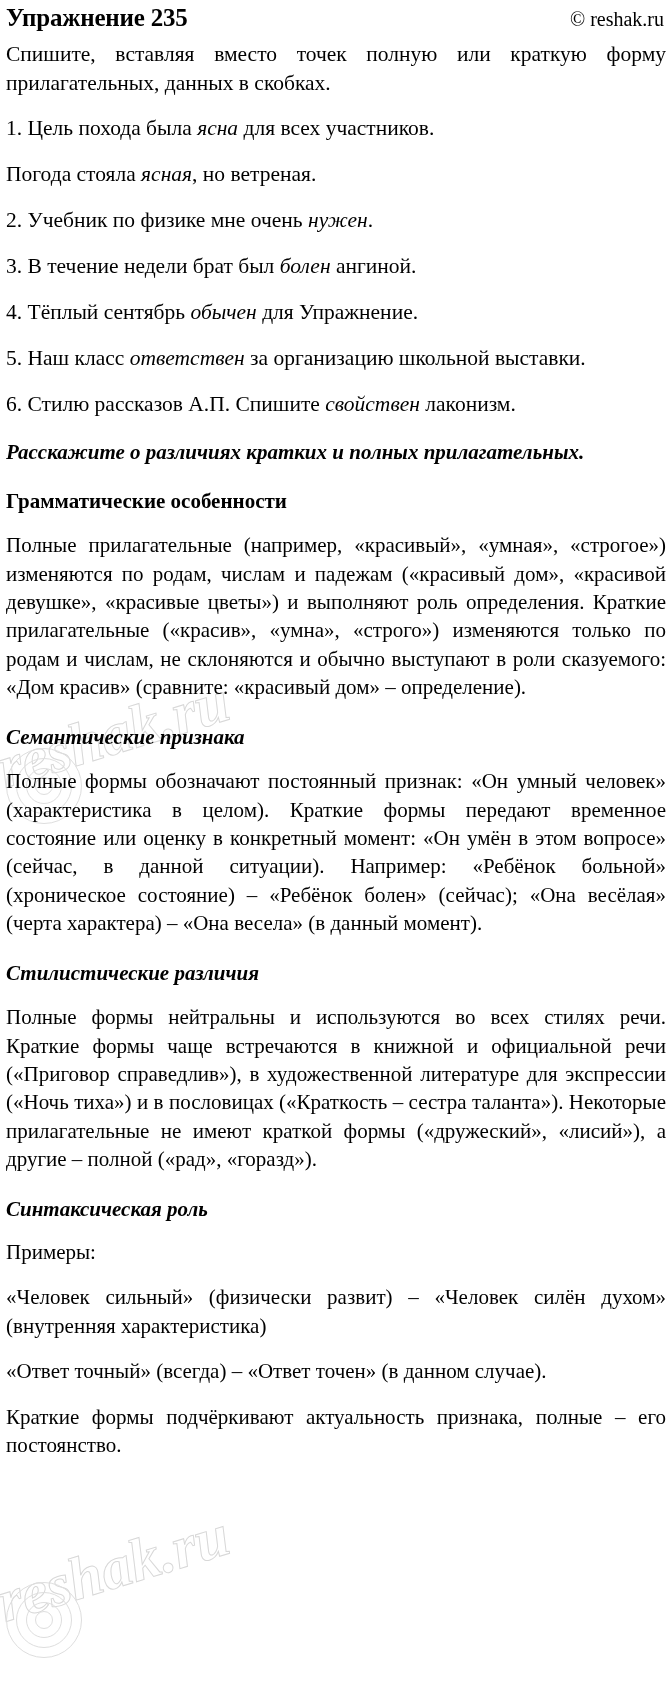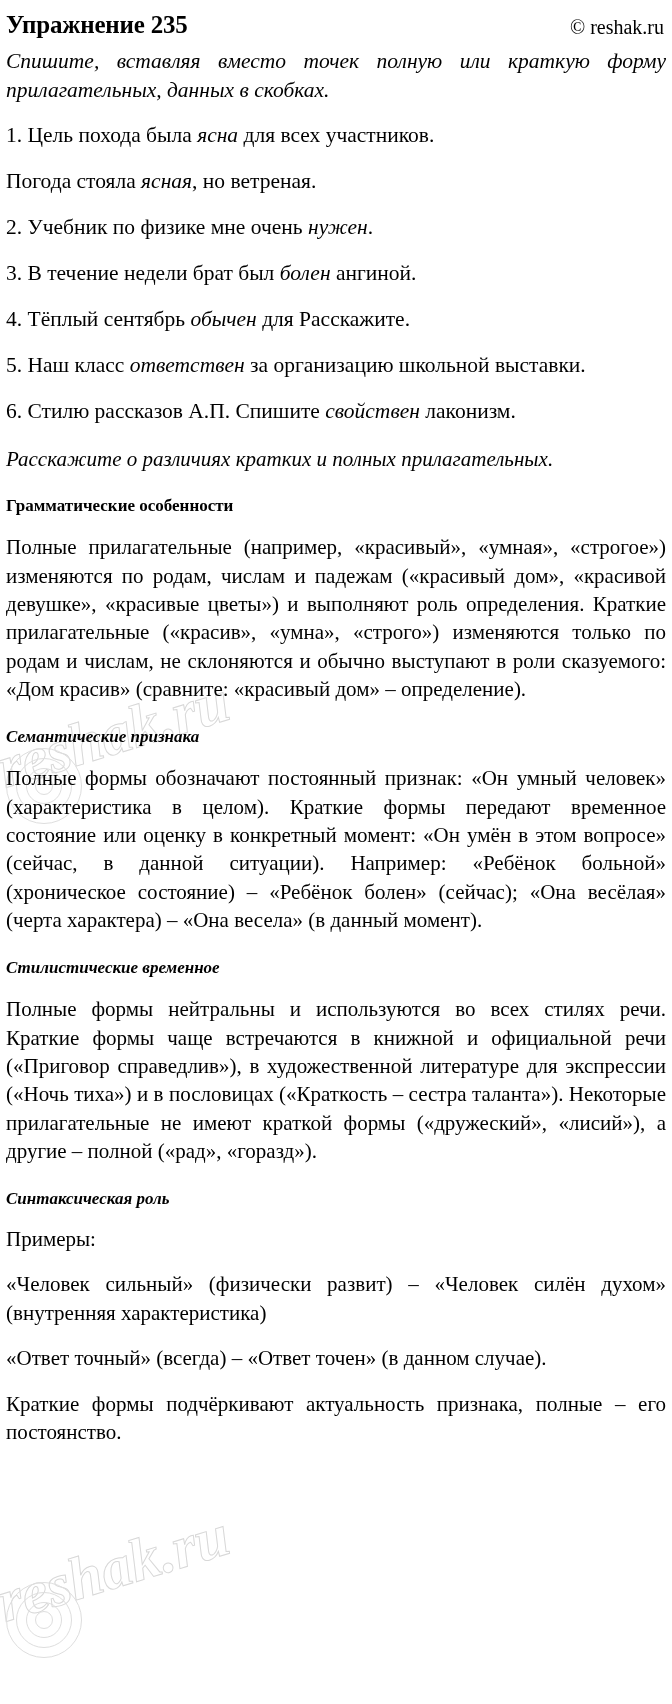--- a/index.html
+++ b/index.html
@@ -19,33 +19,33 @@
   .wm-b{left:-6px;top:1534px;font-size:60px;transform:rotate(-17deg);}
   .wm-ring{position:absolute;border:1px solid #dedede;border-radius:50%;z-index:0;pointer-events:none;}
   .r1{width:74px;height:74px;}
   .r2{width:54px;height:54px;}
   .r3{width:34px;height:34px;}
   .r4{width:16px;height:16px;}
 
   .content{position:relative;z-index:2;}
 
   
-  .hdr{display:flex;align-items:center;justify-content:space-between;
-       padding:12px 0 0 0;}
+  .hdr{display:flex;align-items:flex-start;justify-content:space-between;
+       padding:5px 0 0 0;}
   .title{font-size:25px;font-weight:700;letter-spacing:-.2px;line-height:1.05;}
   .credit{font-size:20px;line-height:1.1;padding-top:3px;padding-right:2px;}
 
   
-  .prompt{font-style:italic;font-size:21.5px;line-height:1.32;text-align:justify;
+  .prompt{font-size:21.5px;line-height:1.32;text-align:justify;
           margin:9px 0 0 0;}
   .ans{font-size:21.5px;line-height:1.3;margin:18px 0 0 0;}
   .ans em{font-style:italic;}
-  .recall{font-style:italic;font-size:21px;line-height:1.3;margin:20px 0 0 0;}
+  .recall{font-style:italic;font-size:21px;line-height:1.3;margin:20px 0 0 0;font-weight:bold;}
 
-  .h2{font-size:17px;font-weight:700;margin:22px 0 0 0;line-height:1.25;}
+  .h2{font-size:21px;font-weight:700;margin:22px 0 0 0;line-height:1.25;}
   .h2.it{font-style:italic;}
 
   .para{font-size:21px;line-height:1.355;text-align:justify;margin:17px 0 0 0;
         text-justify:inter-word;font-family:Liberation Serif, serif;}
   .lead{margin-top:16px;}
 </style>
 </head>
 <body>
 
 <div class="page">
@@ -68,33 +68,33 @@
       <div class="credit">© reshak.ru</div>
     </div>
 
     <div class="prompt">Спишите, вставляя вместо точек полную или краткую форму прилагательных, данных в скобках.</div>
 
     <div id="answers-list">
         <div class="ans"><span>1.</span><span> Цель похода была </span><em>ясна</em><span> для всех участников.</span></div>
         <div class="ans"><span></span><span>Погода стояла </span><em>ясная</em><span>, но ветреная.</span></div>
         <div class="ans"><span>2.</span><span> Учебник по физике мне очень </span><em>нужен</em><span>.</span></div>
         <div class="ans"><span>3.</span><span> В течение недели брат был </span><em>болен</em><span> ангиной.</span></div>
-        <div class="ans"><span>4.</span><span> Тёплый сентябрь </span><em>обычен</em><span> для Расскажите.</span></div>
+        <div class="ans"><span>4.</span><span> Тёплый сентябрь </span><em>обычен</em><span> для Упражнение.</span></div>
         <div class="ans"><span>5.</span><span> Наш класс </span><em>ответствен</em><span> за организацию школьной выставки.</span></div>
         <div class="ans"><span>6.</span><span> Стилю рассказов А.П. Спишите </span><em>свойствен</em><span> лаконизм.</span></div>
       </div>
 
     <div class="recall">Расскажите о различиях кратких и полных прилагательных.</div>
 
     <div id="sections-list">
         <div class="h2">Грамматические особенности</div>
         <div class="para">Полные прилагательные (например, «красивый», «умная», «строгое») изменяются по родам, числам и падежам («красивый дом», «красивой девушке», «красивые цветы») и выполняют роль определения. Краткие прилагательные («красив», «умна», «строго») изменяются только по родам и числам, не склоняются и обычно выступают в роли сказуемого: «Дом красив» (сравните: «красивый дом» – определение).</div>
         <div class="h2 it">Семантические признака</div>
         <div class="para">Полные формы обозначают постоянный признак: «Он умный человек» (характеристика в целом). Краткие формы передают временное состояние или оценку в конкретный момент: «Он умён в этом вопросе» (сейчас, в данной ситуации). Например: «Ребёнок больной» (хроническое состояние) – «Ребёнок болен» (сейчас); «Она весёлая» (черта характера) – «Она весела» (в данный момент).</div>
-        <div class="h2 it">Стилистические временное</div>
+        <div class="h2 it">Стилистические различия</div>
         <div class="para">Полные формы нейтральны и используются во всех стилях речи. Краткие формы чаще встречаются в книжной и официальной речи («Приговор справедлив»), в художественной литературе для экспрессии («Ночь тиха») и в пословицах («Краткость – сестра таланта»). Некоторые прилагательные не имеют краткой формы («дружеский», «лисий»), а другие – полной («рад», «горазд»).</div>
         <div class="h2 it">Синтаксическая роль</div>
       </div>
 
     <div class="para lead">Примеры:</div>
     <div id="examples-list">
         <div class="para">«Человек сильный» (физически развит) – «Человек силён духом» (внутренняя характеристика)</div>
         <div class="para">«Ответ точный» (всегда) – «Ответ точен» (в данном случае).</div>
       </div>
 

